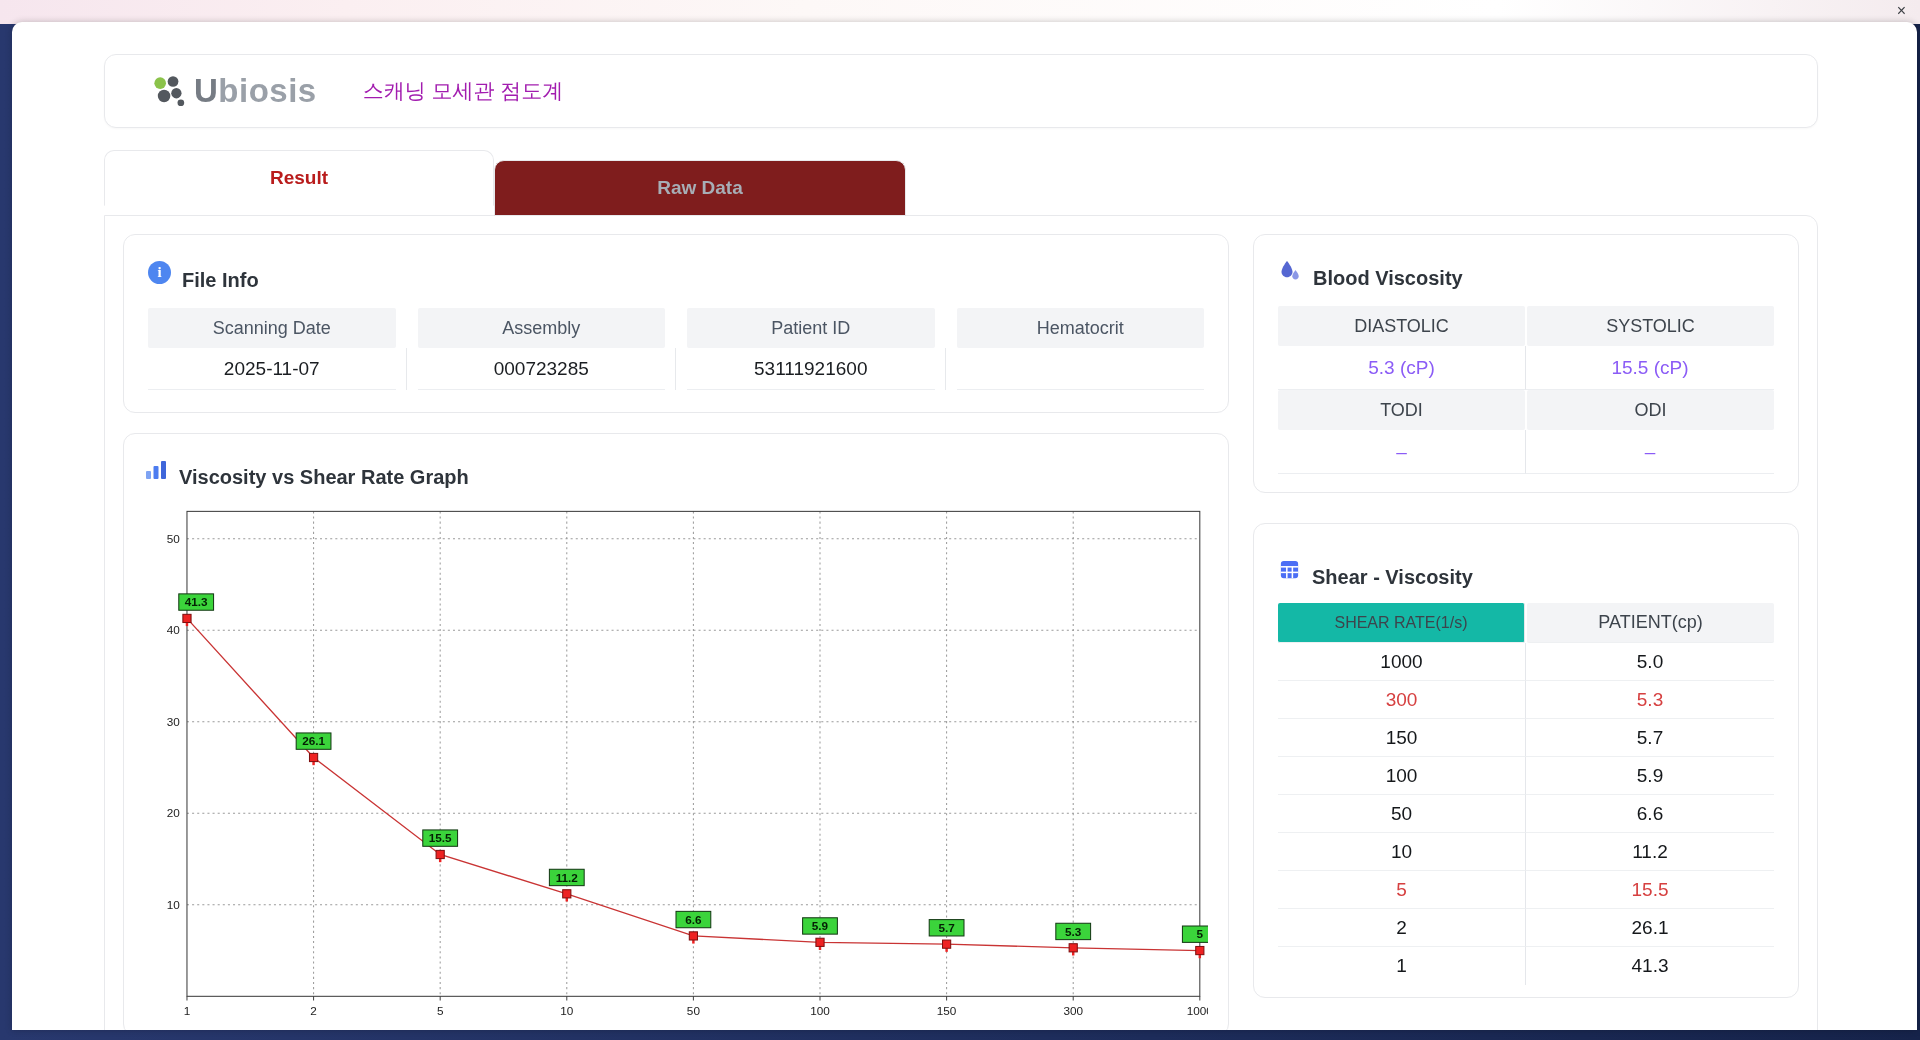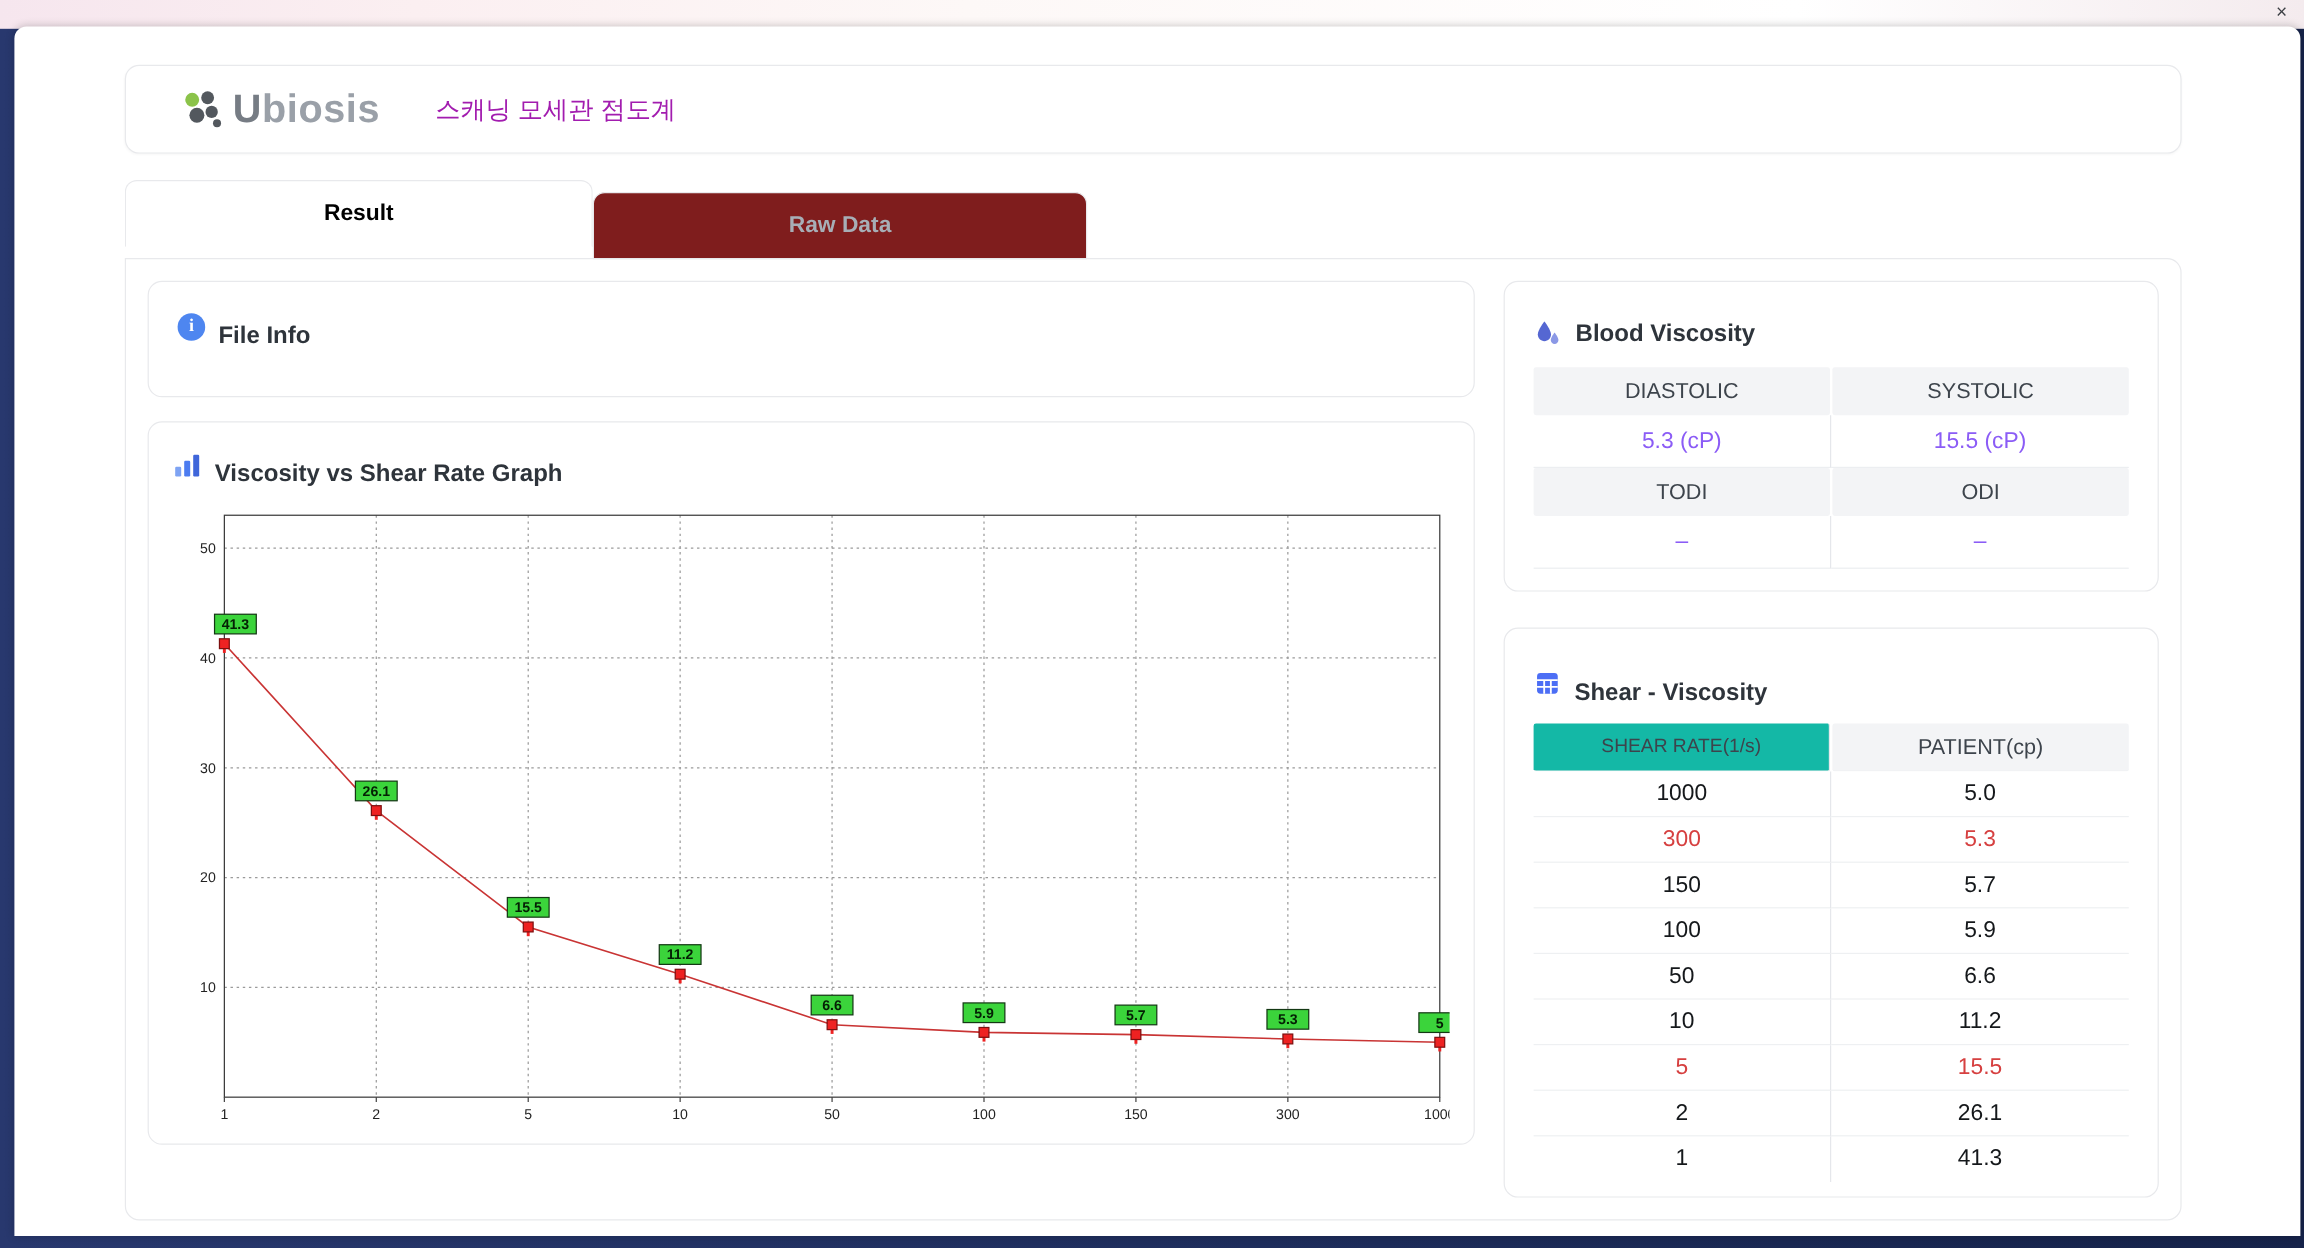--- a/index.html
+++ b/index.html
@@ -21,21 +21,21 @@
     box-shadow:0 1px 2px rgba(0,0,0,.03); }
   .logo { display:flex; align-items:center; gap:7px; }
   .logo-text { font-size:33px; font-weight:600; color:#9aa0a8; letter-spacing:.5px; }
   .logo-text .logo-u { color:#767c84; }
   .app-title { font-size:21px; font-weight:400; color:#a21caf; }
 
   .tabs { display:flex; margin-top:22px; position:relative; z-index:3; }
   .tab { height:56px; display:flex; align-items:center; justify-content:center;
     font-size:19px; font-weight:700; border:1px solid #e8e9ec; border-radius:10px 10px 0 0;
     margin-bottom:-1px; cursor:pointer; }
-  .tab.active { width:390px; background:#fff; color:#000000; border-bottom-color:#fff; }
+  .tab.active { width:390px; background:#fff; color:#b91c1c; border-bottom-color:#fff; }
   .tab.inactive { width:412px; background:#7f1d1d; color:#a7aeb6; border-bottom-color:#e8e9ec;margin-top:10px; }
 
   .main-card { width:1714px; border:1px solid #e8e9ec; border-radius:0 12px 12px 12px;
     background:#fff; padding:18px; display:flex; gap:24px; position:relative; z-index:2; }
   .col-left { width:1106px; display:flex; flex-direction:column; gap:20px; }
   .col-right { flex:1; display:flex; flex-direction:column; gap:30px; }
 
   .card { border:1px solid #e8e9ec; border-radius:12px; background:#fff; }
   .card-head { display:flex; align-items:center; gap:11px; }
   .card-title { font-size:20px; font-weight:700; color:#2e343b;margin-top:16px; }
@@ -52,21 +52,21 @@
   .field-label { background:#f3f4f6; height:40px; display:flex; align-items:center;
     justify-content:center; font-size:18px; color:#4b5563; font-weight:500; border-radius:2px; }
   .field-value { height:42px; display:flex; align-items:center; justify-content:center;
     font-size:19px; color:#1a1d21; border-bottom:1px solid #eceef1; }
 
   .graph-card { padding:16px 20px 8px; }
   .graph-card .card-head { margin-bottom:6px; }
   #chart svg { display:block; }
 
   .bv-card { padding:16px 24px 18px; }
-  .bv-card .card-head { margin-bottom:16px;align-items:flex-end; }
+  .bv-card .card-head { margin-bottom:16px; }
   .pair-row { display:grid; grid-template-columns:1fr 1fr; }
   .pair-row.head { column-gap:2px; }
   .pair-row.head .cell { background:#f3f4f6; height:40px; font-size:18px; color:#3d444c;
     font-weight:500; border-radius:2px; }
   .pair-row.vals .cell { height:44px; font-size:19px; color:#8b5cf6;
     border-bottom:1px solid #eceef1; }
   .pair-row.vals .cell:first-child { border-right:1px solid #e5e7eb; }
   .cell { display:flex; align-items:center; justify-content:center; }
 
   .sv-card { padding:26px 24px 12px; }
@@ -107,20 +107,38 @@
     </div>
 
     <div class="main-card">
       <div class="col-left">
 
         <div class="card file-card">
           <div class="card-head">
             <span class="info-icon">i</span>
             <span class="card-title">File Info</span>
           </div>
+          <div class="fields" id="fileFields">
+              <div class="field-col">
+                <div class="field-label">Scanning Date</div>
+                <div class="field-value">2025-11-07</div>
+              </div>
+              <div class="field-col">
+                <div class="field-label">Assembly</div>
+                <div class="field-value">000723285</div>
+              </div>
+              <div class="field-col">
+                <div class="field-label">Patient ID</div>
+                <div class="field-value">53111921600</div>
+              </div>
+              <div class="field-col">
+                <div class="field-label">Hematocrit</div>
+                <div class="field-value"></div>
+              </div>
+            </div>
         </div>
 
         <div class="card graph-card">
           <div class="card-head">
             <svg width="24" height="22" viewBox="0 0 24 22">
               <rect x="2" y="12" width="5" height="8" rx="1" fill="#7ea3f3"></rect>
               <rect x="9.5" y="7" width="5" height="13" rx="1" fill="#4c7cf0"></rect>
               <rect x="17" y="2" width="5" height="18" rx="1" fill="#3f66da"></rect>
             </svg>
             <span class="card-title">Viscosity vs Shear Rate Graph</span>

